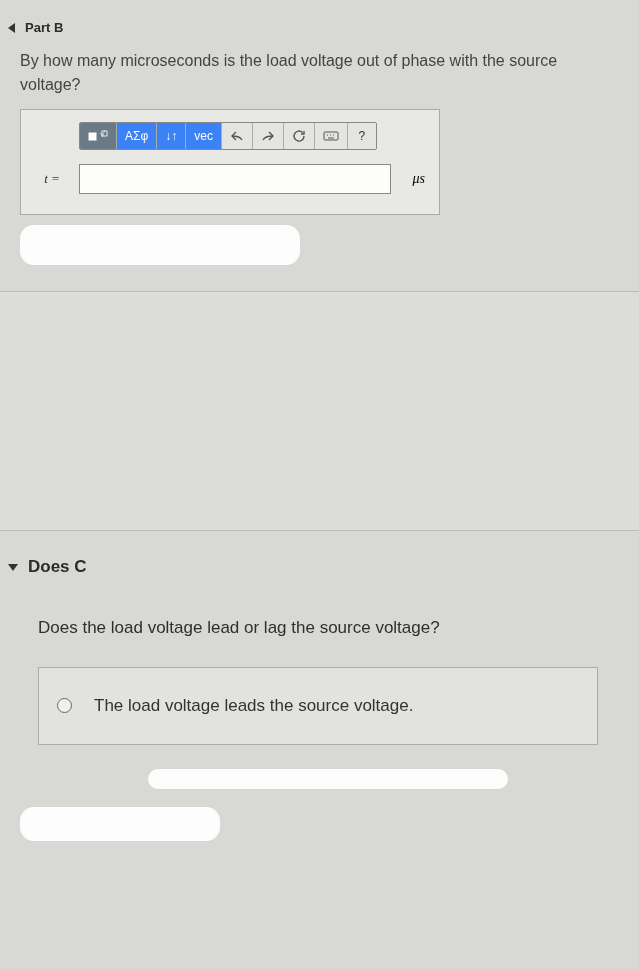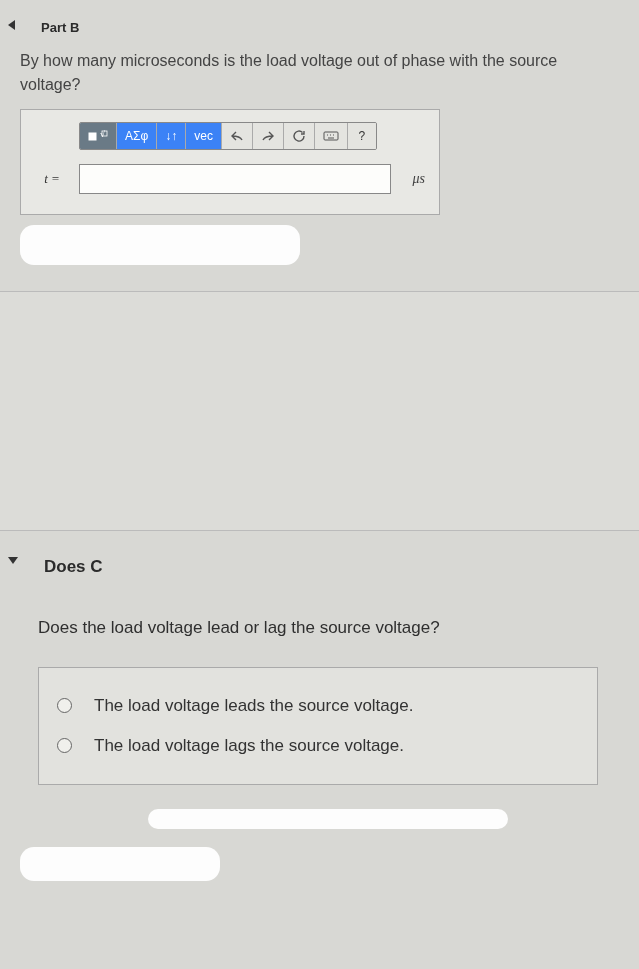--- a/index.html
+++ b/index.html
@@ -10,22 +10,22 @@
     font-family: Arial, sans-serif;
     font-size: 13px;
     color: #333;
     overflow: hidden;
   }
   .section {
     padding: 12px 18px 12px 8px;
   }
   .part-header {
     display: flex;
-    align-items: flex-start;
-    gap: 26px;
+    align-items: center;
+    gap: 10px;
     padding: 8px 0;
   }
   .caret {
     width: 0; height: 0;
     border-left: 5px solid transparent;
     border-right: 5px solid transparent;
     border-top: 7px solid #333;
     display: inline-block;
   }
   .caret-right {
@@ -105,21 +105,21 @@
     flex: 1;
     height: 30px;
     border: 1px solid #888;
     background: #fdfdfb;
     padding: 0 6px;
     font-size: 13px;
   }
   .unit {
     font-style: italic;
     font-family: 'Times New Roman', serif;
-    color: #404040;
+    color: #000000;
     margin-left: 12px;
     font-size: 14px;
   }
 
   .whiteout {
     background: #fdfdfd;
     border-radius: 14px;
     margin: 10px 0 0 12px;
   }
   .whiteout.a { width: 280px; height: 40px; }
@@ -247,21 +247,17 @@
     <span class="part-title">Does C</span>
   </div>
 
   <div class="q2">Does the load voltage lead or lag the source voltage?</div>
 
   <div class="choice-box">
     <label class="choice">
       <span class="radio"></span>
       <span>The load voltage leads the source voltage.</span>
     </label>
-    <label class="choice">
-      <span class="radio"></span>
-      <span>The load voltage lags the source voltage.</span>
-    </label>
   </div>
 
   <div class="whiteout c1"></div>
   <div class="whiteout c2"></div>
 </div>
 
 </body></html>

